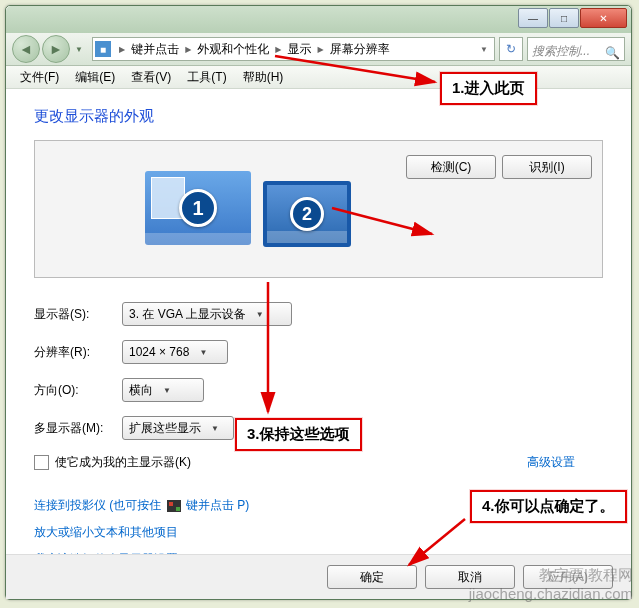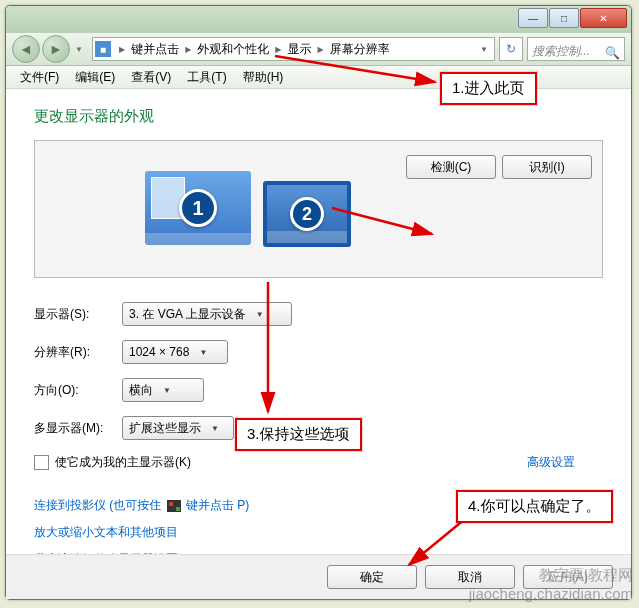--- a/index.html
+++ b/index.html
@@ -16,21 +16,21 @@
 .addricon{width:16px;height:16px;background:#4a90d0;margin-right:4px;display:flex;align-items:center;justify-content:center;color:#fff;font-size:10px}
 .crumb{display:inline-flex;align-items:center;color:#000;cursor:pointer;padding:0 2px}
 .sep{color:#666;margin:0 4px;font-size:8px}
 .addrdrop{margin-left:auto;color:#666;font-size:8px;padding:0 4px;cursor:pointer}
 .refresh{width:22px;height:22px;background:#fff;border:1px solid #a0b09e;margin-left:4px;display:flex;align-items:center;justify-content:center;color:#4a7ac0;cursor:pointer}
 .searchbox{width:88px;height:22px;background:#fff;border:1px solid #a0b09e;margin-left:4px;display:flex;align-items:flex-end;padding:0 4px;color:#888;font-style:italic}
 .searchbox .sicon{margin-left:auto;color:#4a7ac0;font-style:normal}
 .menubar{height:22px;background:linear-gradient(#f8faf6,#e8ede6);border-bottom:1px solid #d0d8ce;display:flex;align-items:center;padding:0 6px}
 .menuitem{padding:2px 8px;cursor:pointer}
 .content{padding:18px 28px;position:relative}
-.heading{color:#15803d;font-size:15px;margin-bottom:14px}
+.heading{color:#1d4ed8;font-size:15px;margin-bottom:14px}
 .monitor-box{border:1px solid #bbb;background:#f4f4f4;padding:16px;display:flex;align-items:center;height:104px;position:relative;margin-bottom:24px}
 .monitors{display:flex;margin-left:88px}
 .mon{position:relative;margin:0 6px}
 .mon1{width:106px;height:74px;background:linear-gradient(#6aa8e8,#3a78c8);border-radius:3px;position:relative}
 .mon2{width:80px;height:58px;background:linear-gradient(#5a94d8,#2a68b0);border:4px solid #1858a8;border-radius:3px;position:relative;margin-top:10px}
 .mon-tb{position:absolute;bottom:0;left:0;right:0;height:12px;background:rgba(255,255,255,.25)}
 .mon-win{position:absolute;top:6px;left:6px;width:32px;height:40px;background:rgba(220,235,250,.85);border:1px solid #fff}
 .mon-num{position:absolute;top:50%;left:50%;transform:translate(-50%,-50%);width:32px;height:32px;border-radius:50%;background:#0a4a90;border:3px solid #fff;color:#fff;display:flex;align-items:center;justify-content:center;font-size:20px;font-weight:bold;box-shadow:0 1px 3px rgba(0,0,0,.4)}
 .mon2 .mon-num{width:28px;height:28px;font-size:18px}
 .sidebtns{position:absolute;right:10px;top:14px;display:flex;flex-direction:row;gap:6px}
@@ -48,21 +48,21 @@
 .adv{position:absolute;right:28px;color:#0066cc;cursor:pointer}
 .links{margin-top:26px}
 .link{color:#0066cc;cursor:pointer;margin-bottom:10px;display:block}
 .keyicon{display:inline-block;width:14px;height:12px;background:#333;vertical-align:middle;margin:0 2px;position:relative}
 .keyicon::before{content:"";position:absolute;left:2px;top:2px;width:4px;height:4px;background:#d04030}
 .keyicon::after{content:"";position:absolute;right:1px;bottom:1px;width:4px;height:4px;background:#4aa040}
 .footer{position:absolute;bottom:0;left:0;right:0;height:44px;background:#f0f0f0;border-top:1px solid #ddd;display:flex;align-items:center;justify-content:flex-end;padding:0 18px;gap:8px}
 .btn.disabled{color:#999}
 .watermark{position:absolute;right:6px;bottom:6px;font-size:15px;color:rgba(100,100,100,.55);font-family:sans-serif;pointer-events:none}
 
-.callout{position:absolute;background:#fff;border:2px solid #e00000;padding:5px 10px;font-size:15px;font-weight:normal;color:#000;box-shadow:0 0 0 1px rgba(224,0,0,.15);z-index:50}
+.callout{position:absolute;background:#fff;border:2px solid #e00000;padding:5px 10px;font-size:15px;font-weight:bold;color:#000;box-shadow:0 0 0 1px rgba(224,0,0,.15);z-index:50}
 .arrow{position:absolute;z-index:49}
 .arrow svg{overflow:visible}
 </style>
 </head>
 <body>
 
 <div class="stage">
  <div class="window">
   <div class="titlebar">
    <div class="winbtns">
@@ -171,21 +171,21 @@
 
   <div class="footer">
    <div class="btn">确定</div>
    <div class="btn">取消</div>
    <div class="btn disabled">应用(A)</div>
   </div>
  </div>
 
  <div class="callout" style="left:440px;top:72px">1.进入此页</div>
  <div class="callout" style="left:235px;top:418px">3.保持这些选项</div>
- <div class="callout" style="left:456px;top:490px">4.你可以点确定了。</div>
+ <div class="callout" style="left:470px;top:490px">4.你可以点确定了。</div>
 
  <div class="arrow" style="left:275px;top:50px">
   <svg width="170" height="40">
         <defs>
           <marker id="ah1" markerWidth="10" markerHeight="10" refX="8" refY="3" orient="auto">
             <path d="M0,0 L9,3 L0,6 Z" fill="#e00000"></path>
           </marker>
         </defs>
         <line x1="0" y1="6" x2="160" y2="32" stroke="#e00000" stroke-width="2.5" marker-end="url(#ah1)"></line>
       </svg>

